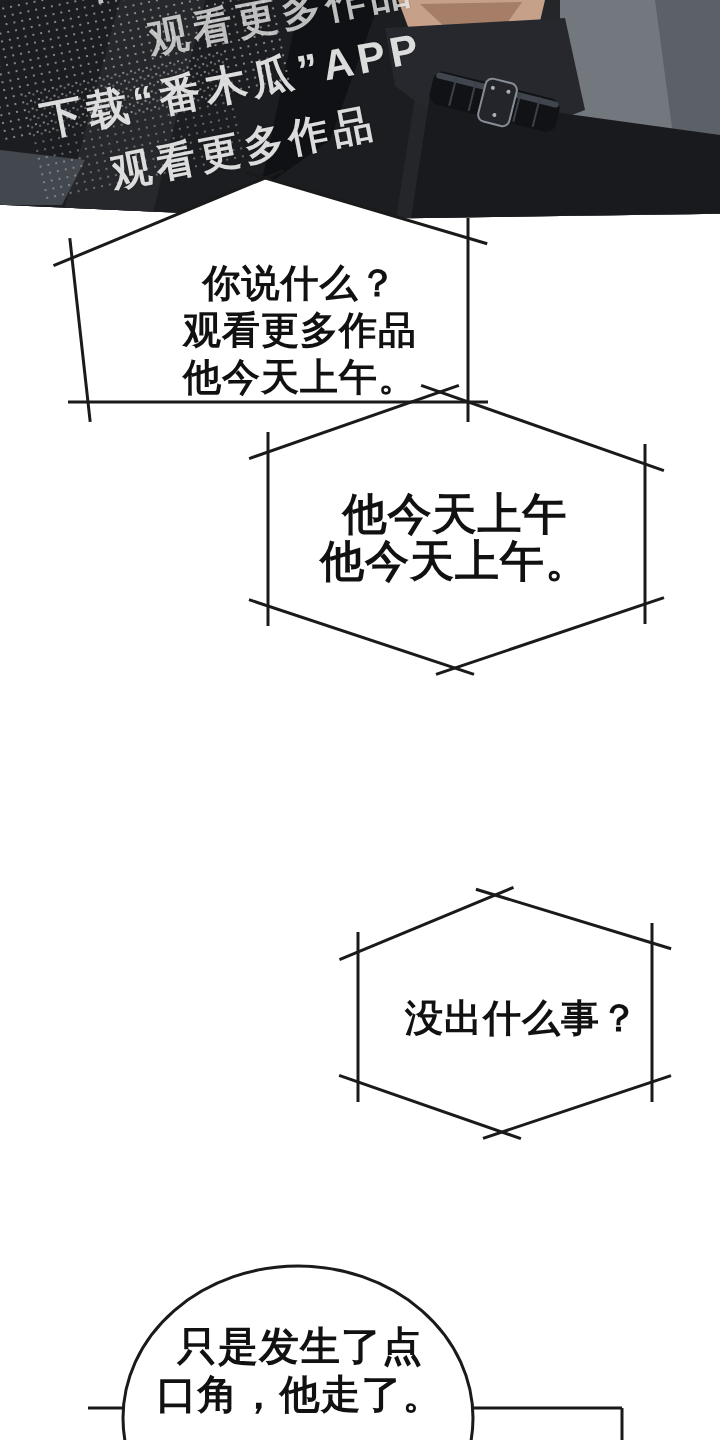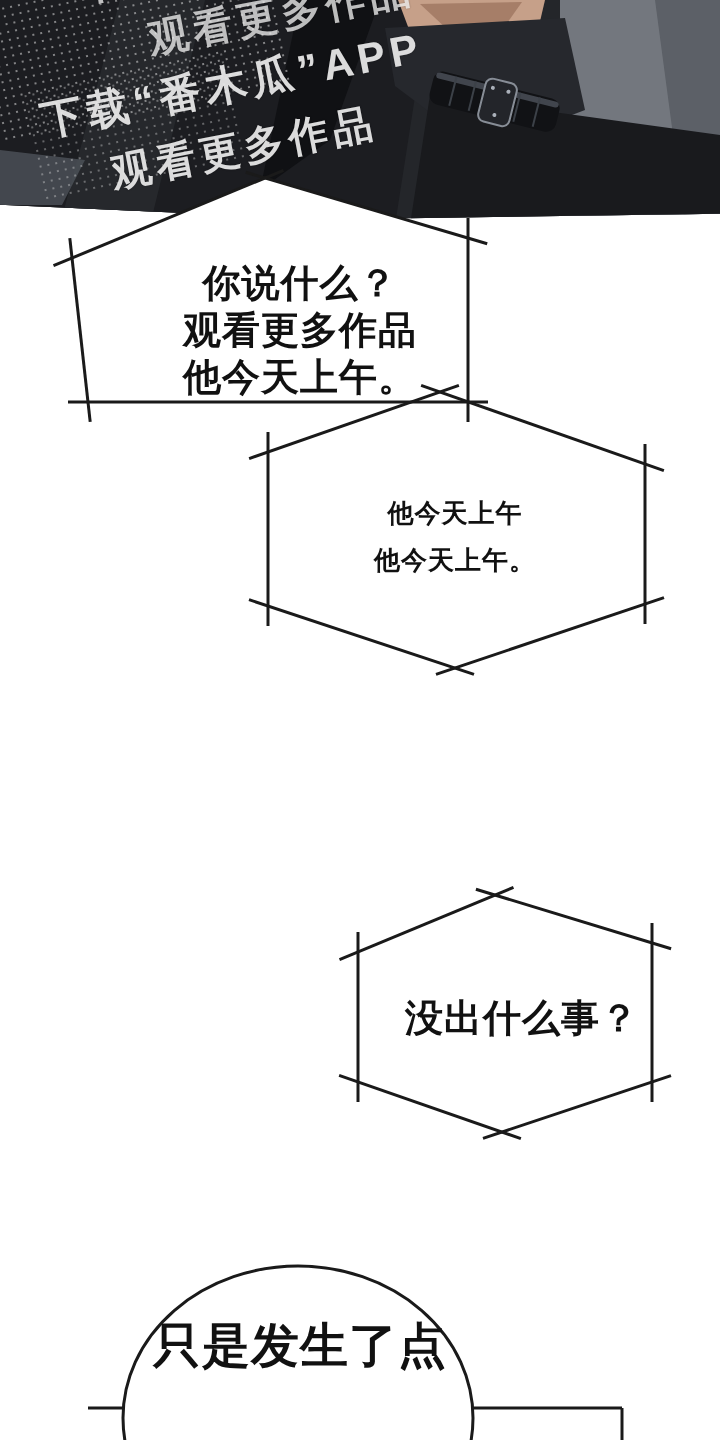--- a/index.html
+++ b/index.html
@@ -32,23 +32,23 @@
   .wm-partial{left:55px;top:-82px;width:440px;font-size:42px;opacity:.85;}
   .wm-partial .wm-l2{font-size:40px;}
   
   .bubbles{position:absolute;left:0;top:0;z-index:5;}
   
   .bubble-text{
     position:absolute;z-index:6;font-weight:700;color:#111;text-align:center;
     letter-spacing:1px;
   }
   .bt-1{left:90px;top:260px;width:420px;font-size:38px;line-height:47px;}
-  .bt-2{left:270px;top:490px;width:370px;font-size:26px;line-height:47px;}
+  .bt-2{left:270px;top:490px;width:370px;font-size:44px;line-height:47px;}
   .bt-3{left:360px;top:996px;width:324px;font-size:38px;line-height:44px;}
-  .bt-4{left:120px;top:1322px;width:360px;font-size:48px;line-height:48px;}
+  .bt-4{left:120px;top:1322px;width:360px;font-size:40px;line-height:48px;}
 </style>
 </head>
 <body>
 
 <div class="page">
 
   <div class="panel">
     <svg class="panel-art" width="720" height="225" viewBox="0 0 720 225">
       <rect width="720" height="225" fill="#24262a"></rect>
       <rect x="560" y="0" width="160" height="225" fill="#73777e"></rect>
@@ -139,15 +139,16 @@
     <div>他今天上午</div>
     <div>他今天上午。</div>
   </div>
 
   <div class="bubble-text bt-3">
     <div>没出什么事？</div>
   </div>
 
   <div class="bubble-text bt-4">
     <div>只是发生了点</div>
+    <div>口角，他走了。</div>
   </div>
 
 </div>
 
 </body></html>

